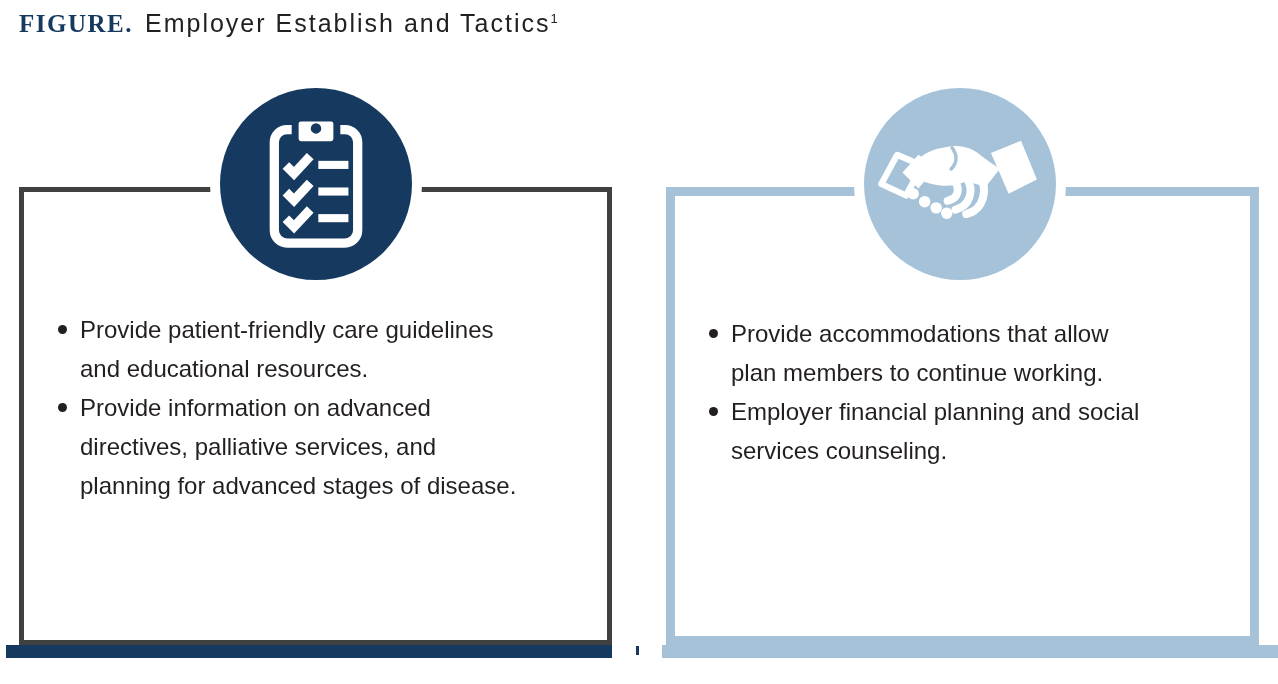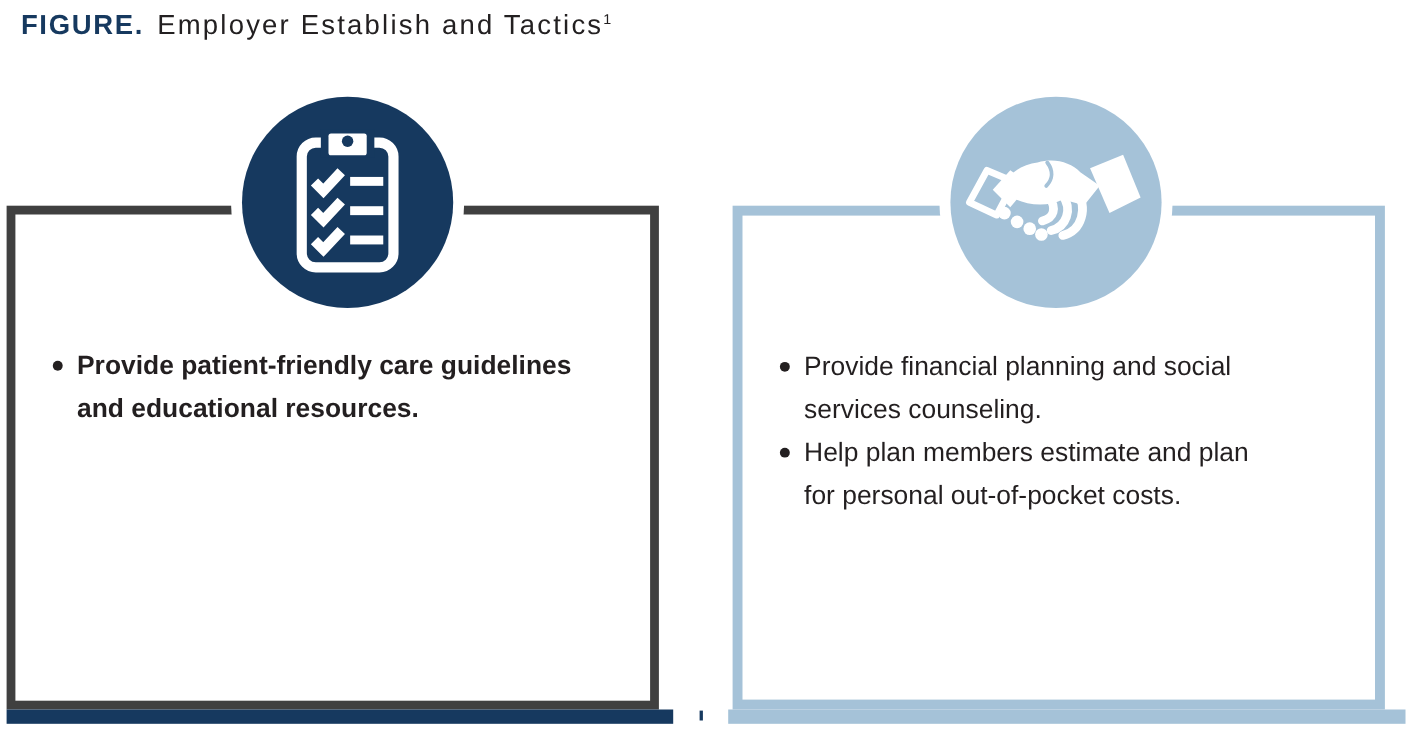--- a/index.html
+++ b/index.html
@@ -5,28 +5,28 @@
   html,body{margin:0;padding:0;background:#fff;}
   .canvas{
     position:relative;width:1278px;height:684px;background:#ffffff;
     font-family:"Liberation Sans",sans-serif;color:#231f20;overflow:hidden;
   }
   
   .figure-heading{
     position:absolute;left:19px;top:9px;font-size:25px;letter-spacing:2px;
     color:#232021;white-space:nowrap;
   }
-  .figure-label{font-weight:bold;color:#16395f;letter-spacing:1.5px;margin-right:12px;}
+  .figure-label{font-weight:bold;color:#16395f;letter-spacing:1.5px;margin-right:12px;font-family:Liberation Serif, serif;}
   .figure-heading sup{font-size:13px;letter-spacing:0;vertical-align:super;}
   
   .panel{
     position:absolute;top:187px;width:593px;height:458px;box-sizing:border-box;
     background:#fff;
   }
-  .panel-left{left:6px;border:8px solid #404040;font-weight:bold;}
+  .panel-left{left:19px;border:5px solid #404040;}
   .panel-right{left:666px;border:9px solid #a5c2d8;}
   .base-bar{position:absolute;top:645px;height:13px;}
   .base-bar-left{left:6px;width:606px;background:#16395f;}
   .base-bar-right{left:662px;width:616px;background:#a5c2d8;}
   .tick{position:absolute;left:636px;top:646px;width:3px;height:9px;background:#16395f;}
   
   .icon-circle{
     position:absolute;top:88px;width:192px;height:192px;border-radius:50%;
     box-shadow:0 0 0 10px #ffffff;display:flex;align-items:center;justify-content:center;
   }
@@ -49,30 +49,33 @@
 <div class="canvas">
 
   <div class="figure-heading">
     <span class="figure-label">FIGURE.</span><span>Employer Establish and Tactics</span><sup>1</sup>
   </div>
 
   <section class="panel panel-left">
     <ul class="bullets">
       <li>Provide patient-friendly care guidelines
 and educational resources.</li>
+      <li>Provide information on advanced
+directives, palliative services, and
+planning for advanced stages of disease.</li>
     </ul>
   </section>
   <div class="base-bar base-bar-left"></div>
 
   <section class="panel panel-right">
     <ul class="bullets">
-      <li>Provide financial planning and social
+      <li>Provide accommodations that allow
+plan members to continue working.</li>
+      <li>Employer financial planning and social
 services counseling.</li>
-      <li>Help plan members estimate and plan
-for personal out-of-pocket costs.</li>
     </ul>
   </section>
   <div class="base-bar base-bar-right"></div>
 
   <div class="tick"></div>
 
   <div class="icon-circle icon-circle-left">
     <svg width="116" height="132" viewBox="0 0 100 114">
       <rect x="14" y="10" width="72" height="98" rx="11" fill="none" stroke="#ffffff" stroke-width="8"></rect>
       <rect x="29" y="0" width="42" height="22" fill="#16395f"></rect>

